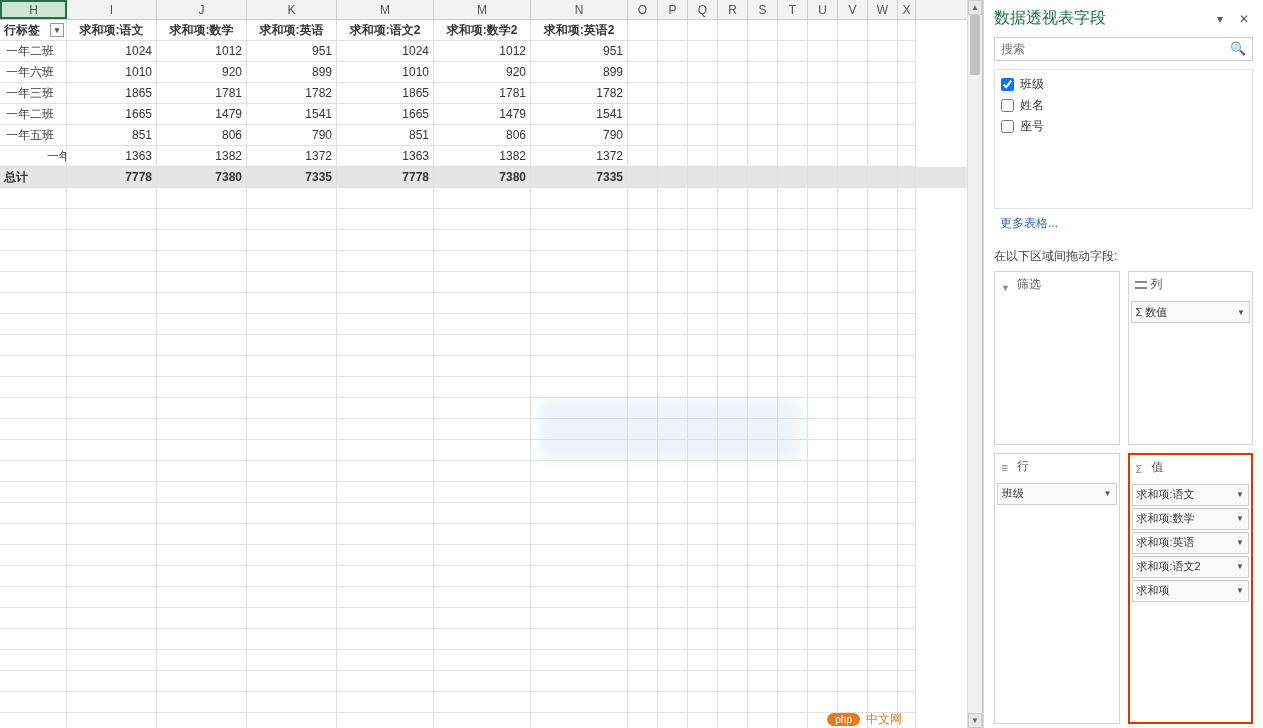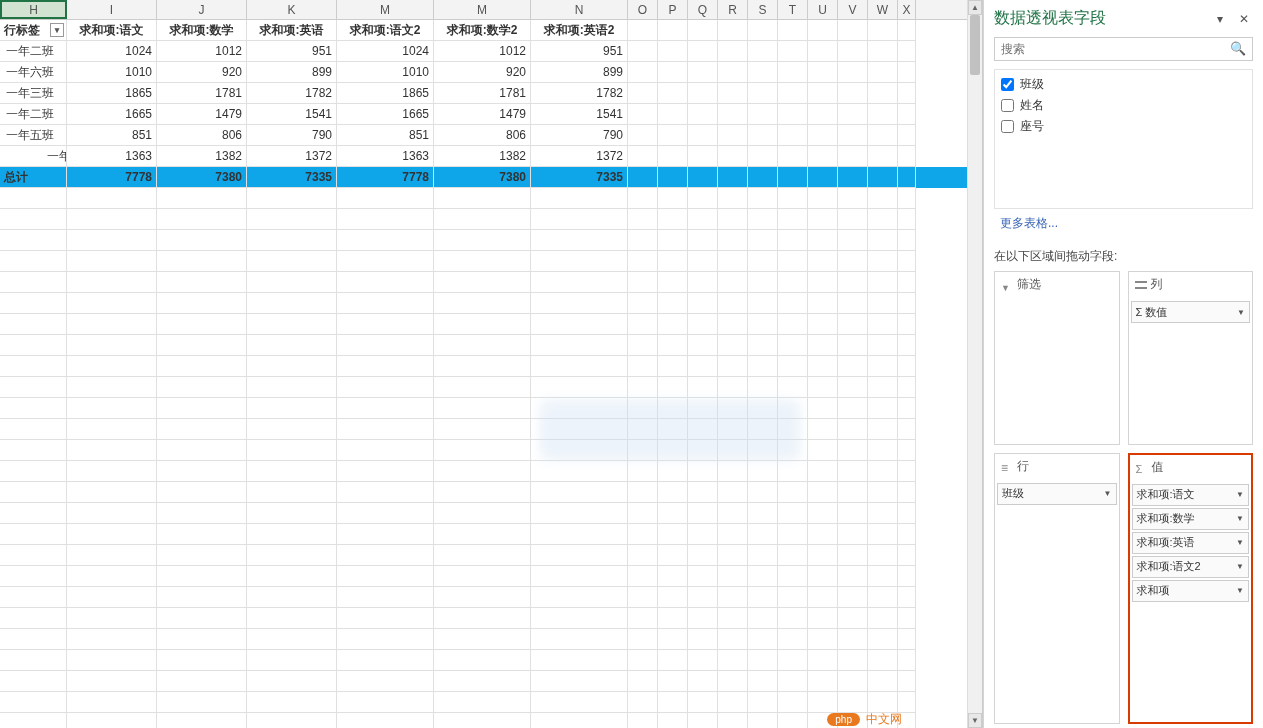--- a/index.html
+++ b/index.html
@@ -11,21 +11,21 @@
     .col-headers { display: flex; height: 20px; background: #f3f3f3; border-bottom: 1px solid #ccc; position: absolute; top: 0; left: 0; right: 15px; }
     .col-header { border-right: 1px solid #ccc; text-align: center; line-height: 20px; color: #555; cursor: pointer; }
     .col-header.selected { background: #d3e3d1; border: 2px solid #217346; line-height: 16px; }
     
     .grid-body { position: absolute; top: 20px; left: 0; right: 15px; bottom: 0; }
     .row { display: flex; height: 21px; }
     .cell { border-right: 1px solid #e0e0e0; border-bottom: 1px solid #e0e0e0; padding: 0 4px; line-height: 20px; white-space: nowrap; overflow: hidden; }
     .cell.num { text-align: right; }
     .cell.hdr { font-weight: bold; text-align: center; background: #fff; }
     .row.data-row .cell:first-child { text-align: left; padding-left: 6px; }
-    .row.total-row { background: #0ea5e9; }
+    .row.total-row { background: #e5e5e5; }
     .row.total-row .cell { font-weight: bold; }
     .row.header-row .cell:first-child { position: relative; }
     .filter-icon { position: absolute; right: 2px; top: 3px; width: 14px; height: 14px; border: 1px solid #999; background: #fff; display: flex; align-items: center; justify-content: center; }
     .filter-icon::after { content: "▾"; font-size: 9px; color: #555; }
     
     .vscroll { position: absolute; right: 0; top: 0; bottom: 0; width: 15px; background: #f0f0f0; border-left: 1px solid #ddd; }
     .vscroll-btn { height: 15px; background: #e8e8e8; border: 1px solid #ccc; text-align: center; font-size: 8px; line-height: 13px; color: #666; cursor: pointer; }
     .vscroll-thumb { position: absolute; top: 15px; left: 2px; right: 2px; height: 60px; background: #c1c1c1; border-radius: 2px; }
     
     .watermark { position: absolute; left: 540px; top: 400px; width: 260px; height: 60px; background: rgba(200,220,240,0.35); filter: blur(6px); border-radius: 6px; }

